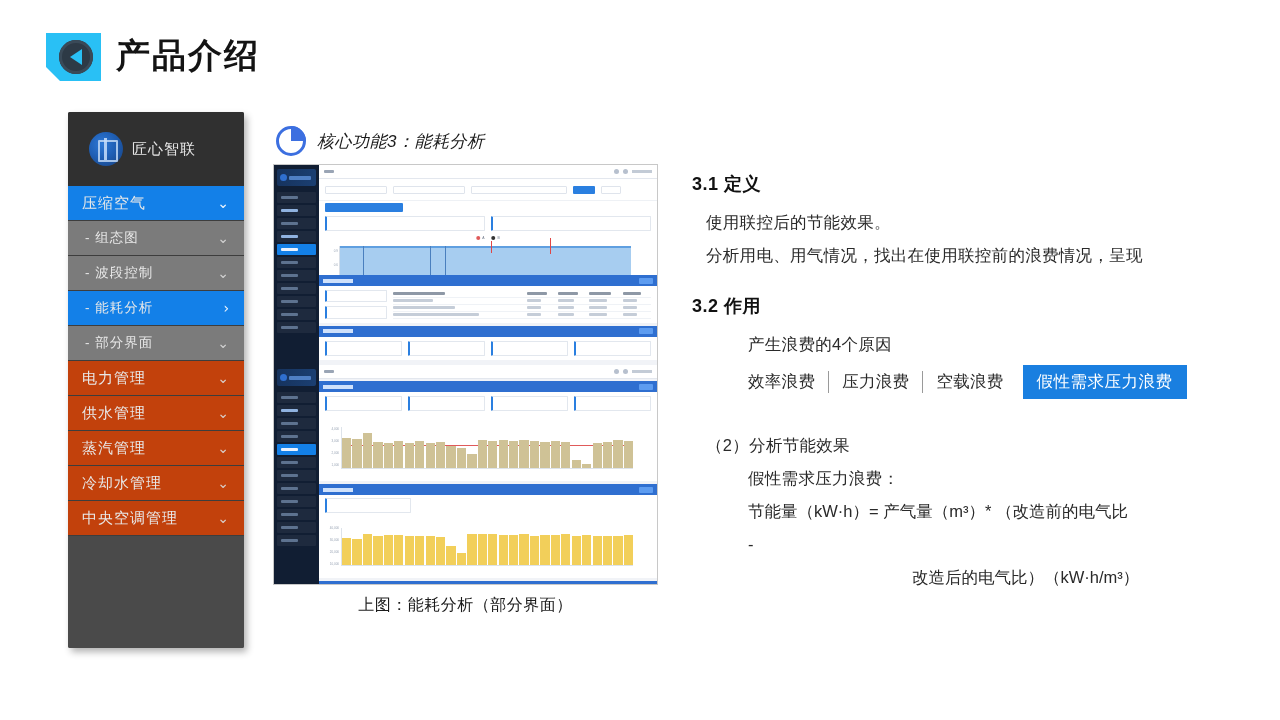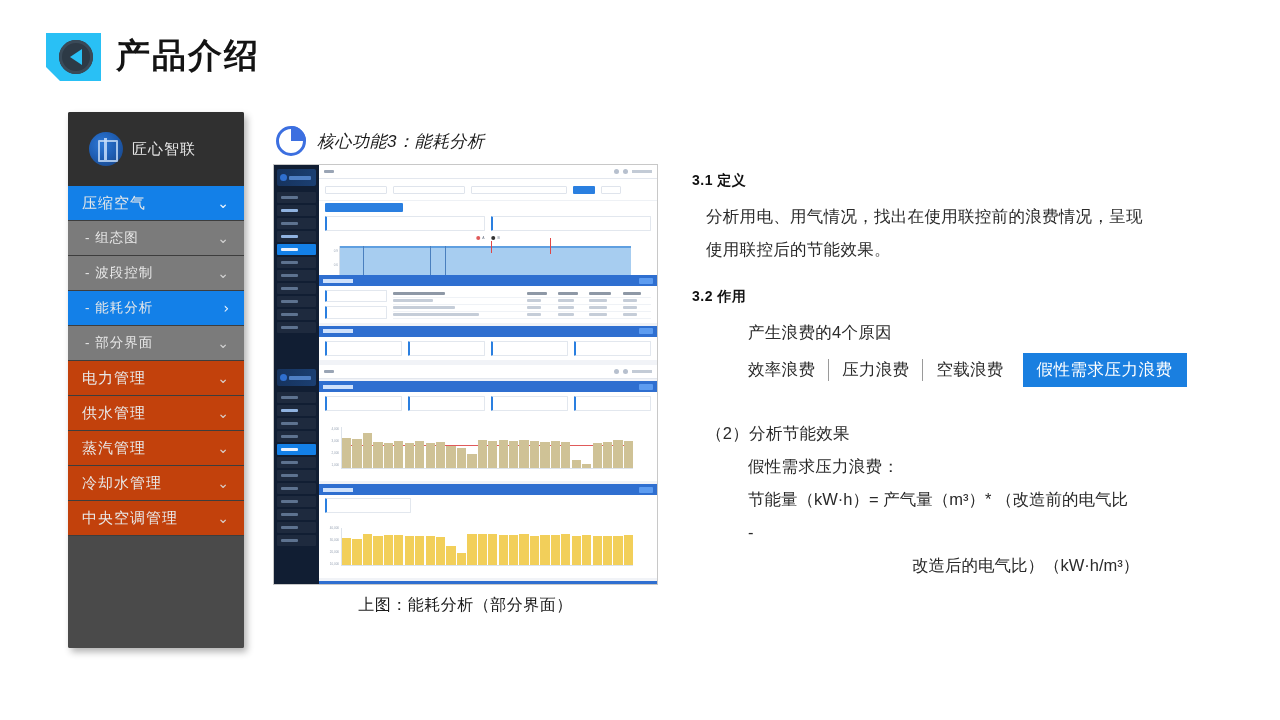--- a/index.html
+++ b/index.html
@@ -190,21 +190,21 @@
   .ss-bars .ylab{ position:absolute; left:2px; width:18px; font-size:3px; color:#9aa5b5; text-align:right;}
   .ss-bars .redline{ position:absolute; left:22px; right:24px; height:1px; background:#e05a5a; }
 
   #shot-caption{
     width:385px; text-align:center; margin-top:10px;
     font-size:16px; color:#1b1b1b; letter-spacing:.5px;
   }
 
   
   #right { position:absolute; left:692px; top:172px; width:560px; color:#1c1c1c; }
-  .h3 { font-size:14px; font-weight:bold; color:#111; letter-spacing:.5px; }
+  .h3 { font-size:18px; font-weight:bold; color:#111; letter-spacing:.5px; }
   .para { font-size:16.5px; line-height:33px; color:#2a2a2a; letter-spacing:.3px; }
   .indent1{ padding-left:14px; }
   .indent2{ padding-left:56px; }
   .indent4{ padding-left:220px; }
   .gap-sm{ height:10px; }
   .gap-md{ height:22px; }
 
   #reason-row{
     display:flex; align-items:center; padding-left:56px; margin-top:4px;
   }
@@ -647,22 +647,22 @@
 
     </div>
 
     <div id="shot-caption">上图：能耗分析（部分界面）</div>
   </div>
 
   <div id="right">
 
     <div class="h3">3.1 定义</div>
     <div class="gap-sm"></div>
+    <div class="para indent1">使用联控后的节能效果。</div>
     <div class="para indent1">分析用电、用气情况，找出在使用联控前的浪费情况，呈现</div>
-    <div class="para indent1">使用联控后的节能效果。</div>
 
     <div class="gap-md"></div>
     <div class="h3">3.2 作用</div>
     <div class="gap-sm"></div>
 
     <div class="para indent2">产生浪费的4个原因</div>
 
     <div id="reason-row">
       <span class="reason first">效率浪费</span>
       <span class="rdiv"></span>

